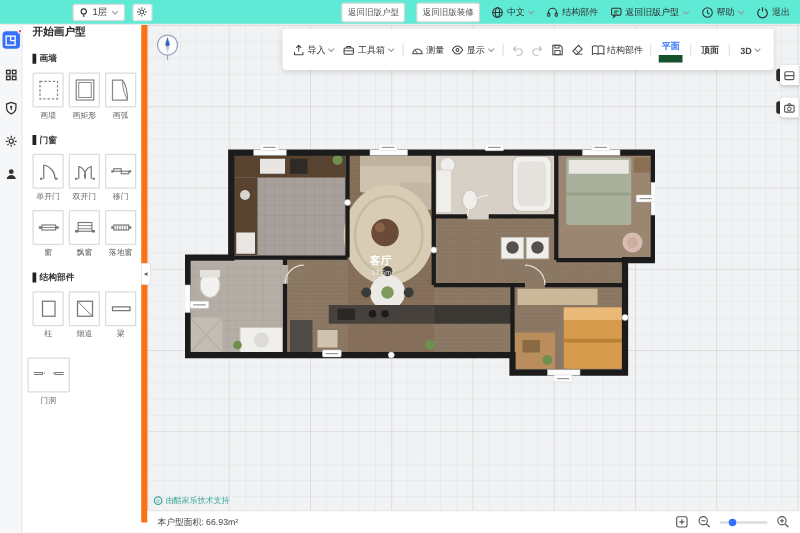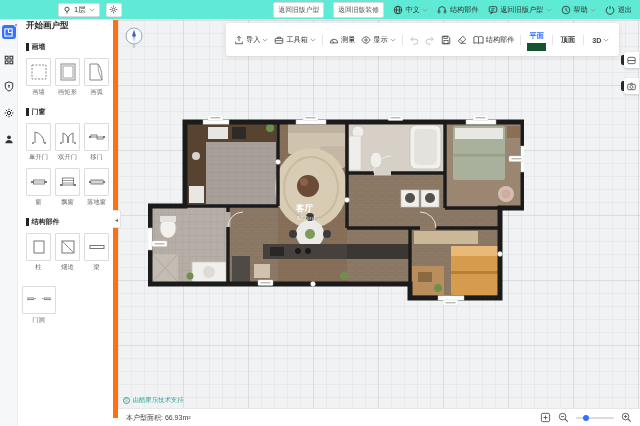--- a/index.html
+++ b/index.html
@@ -57,21 +57,21 @@
   .compass { position:absolute; left:6px; top:6px; }
 
   
   .fl-toolbar { position:absolute; left:108px; top:3px; height:33px; background:#fff; border-radius:3px;
     box-shadow:0 1px 4px rgba(0,0,0,0.13); display:flex; align-items:center; gap:6px;
     padding:0 8px; font-size:7.2px; color:#333; z-index:15; white-space:nowrap;justify-content:center; }
   .tb-item { display:flex; align-items:center; gap:2px; }
   .tb-sep { width:1px; height:10px; background:#e4e4e4; }
   .tb-disabled svg { opacity:0.35; }
   .tb-tab { padding:3px 2px 2px 2px; color:#444;font-weight:bold; }
-  .tb-tab.active { color:#3370ff; border-bottom:8px solid #14532d; font-weight:bold; }
+  .tb-tab.active { color:#3370ff; border-bottom:6px solid #14532d; font-weight:bold; }
 
   
   .side-btn { position:absolute; right:1px; display:flex; align-items:center; z-index:14; }
   .side-btn .tab { width:3px; height:10px; background:#2b2b2b; border-radius:2px 0 0 2px; }
   .side-btn .face { width:15px; height:16px; background:#fff; border-radius:3px 0 0 3px;
     box-shadow:0 1px 3px rgba(0,0,0,0.18); display:flex; align-items:center; justify-content:center; }
 
   .powered { position:absolute; left:5px; bottom:3px; display:flex; align-items:center; gap:2.5px;
     font-size:6.4px; color:#3aa79e; }
   .powered-badge { width:7px; height:7px; border-radius:50%; border:1px solid #3aa79e; display:flex;

